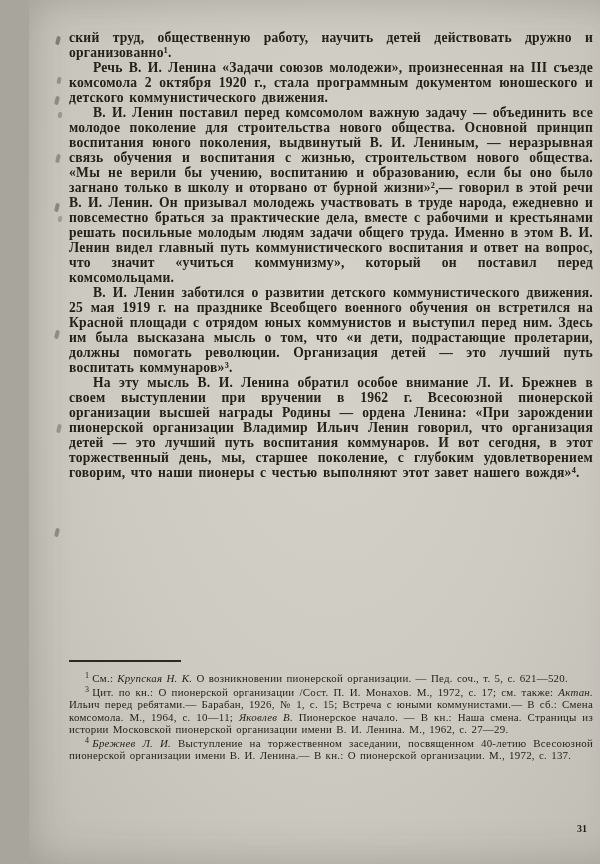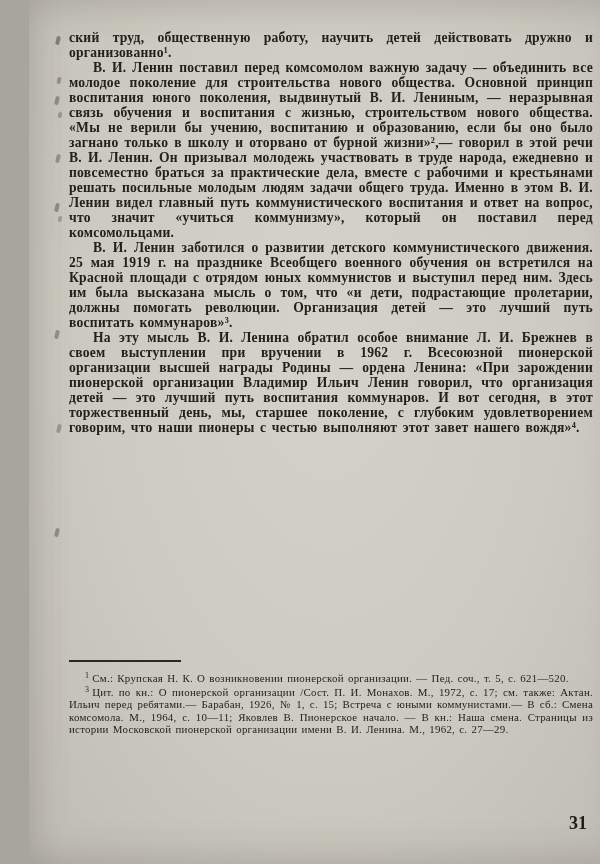--- a/index.html
+++ b/index.html
@@ -51,25 +51,25 @@
     line-height: 12.2px;
     letter-spacing: 0.25px;
     word-spacing: 1.2px;
     color: #262319;
   }
   .fn .fnsup {
     font-size: 8px;
     vertical-align: 4px;
     margin-right: 3px;
   }
-  .fn .it { }
+  .fn .it { font-style: italic; }
   .page-number {
     position: absolute;
     right: 42px; bottom: 30px;
-    font-size: 18px;
+    font-size: 10px;
     font-weight: bold;
     color: #211e18;
   }
   .mark {
     position: absolute;
     width: 4px; height: 9px;
     border-radius: 2px;
     background: rgba(40, 36, 28, 0.5);
     transform: rotate(14deg);
   }
@@ -95,36 +95,40 @@
   <div class="mark m4"></div>
   <div class="mark m5"></div>
   <div class="mark m6"></div>
   <div class="mark m7"></div>
   <div class="mark m8"></div>
   <div class="mark m9"></div>
   <div class="mark m10"></div>
 
   <main class="body-text">
     <p class="para cont">ский труд, общественную работу, научить детей действовать дружно и организованно¹.</p>
+    <p class="para">Речь В. И. Ленина «Задачи союзов молодежи», произнесенная на III съезде комсомола 2 октября 1920 г., стала программным документом юношеского и детского коммунистического движения.</p>
     <p class="para">В. И. Ленин поставил перед комсомолом важную задачу — объединить все молодое поколение для строительства нового общества. Основной принцип воспитания юного поколения, выдвинутый В. И. Лениным, — неразрывная связь обучения и воспитания с жизнью, строительством нового общества. «Мы не верили бы учению, воспитанию и образованию, если бы оно было загнано только в школу и оторвано от бурной жизни»²,— говорил в этой речи В. И. Ленин. Он призывал молодежь участвовать в труде народа, ежедневно и повсеместно браться за практические дела, вместе с рабочими и крестьянами решать посильные молодым людям задачи общего труда. Именно в этом В. И. Ленин видел главный путь коммунистического воспитания и ответ на вопрос, что значит «учиться коммунизму», который он поставил перед комсомольцами.</p>
     <p class="para">В. И. Ленин заботился о развитии детского коммунистического движения. 25 мая 1919 г. на празднике Всеобщего военного обучения он встретился на Красной площади с отрядом юных коммунистов и выступил перед ним. Здесь им была высказана мысль о том, что «и дети, подрастающие пролетарии, должны помогать революции. Организация детей — это лучший путь воспитать коммунаров»³.</p>
     <p class="para">На эту мысль В. И. Ленина обратил особое внимание Л. И. Брежнев в своем выступлении при вручении в 1962 г. Всесоюзной пионерской организации высшей награды Родины — ордена Ленина: «При зарождении пионерской организации Владимир Ильич Ленин говорил, что организация детей — это лучший путь воспитания коммунаров. И вот сегодня, в этот торжественный день, мы, старшее поколение, с глубоким удовлетворением говорим, что наши пионеры с честью выполняют этот завет нашего вождя»⁴.</p>
   </main>
 
   <div class="fnrule"></div>
 
   <section class="footnotes">
 
     <p class="fn">
       <span class="fnsup">1</span><span>См.: </span><span class="it">Крупская Н. К.</span><span> О возникновении пионерской организации. — Пед. соч., т. 5, с. 621—520.</span>
     </p>
 
 
     <p class="fn">
       <span class="fnsup">3</span><span>Цит. по кн.: О пионерской организации /Сост. П. И. Монахов. М., 1972, с. 17; см. также: </span><span class="it">Актан.</span><span> Ильич перед ребятами.— Барабан, 1926, № 1, с. 15; Встреча с юными коммунистами.— В сб.: Смена комсомола. М., 1964, с. 10—11; </span><span class="it">Яковлев В.</span><span> Пионерское начало. — В кн.: Наша смена. Страницы из истории Московской пионерской организации имени В. И. Ленина. М., 1962, с. 27—29.</span>
     </p>
 
+    <p class="fn">
+      <span class="fnsup">4</span><span class="it">Брежнев Л. И.</span><span> Выступление на торжественном заседании, посвященном 40-летию Всесоюзной пионерской организации имени В. И. Ленина.— В кн.: О пионерской организации. М., 1972, с. 137.</span>
+    </p>
 
   </section>
 
   <div class="page-number">31</div>
 
 </div>
 
 </body></html>

